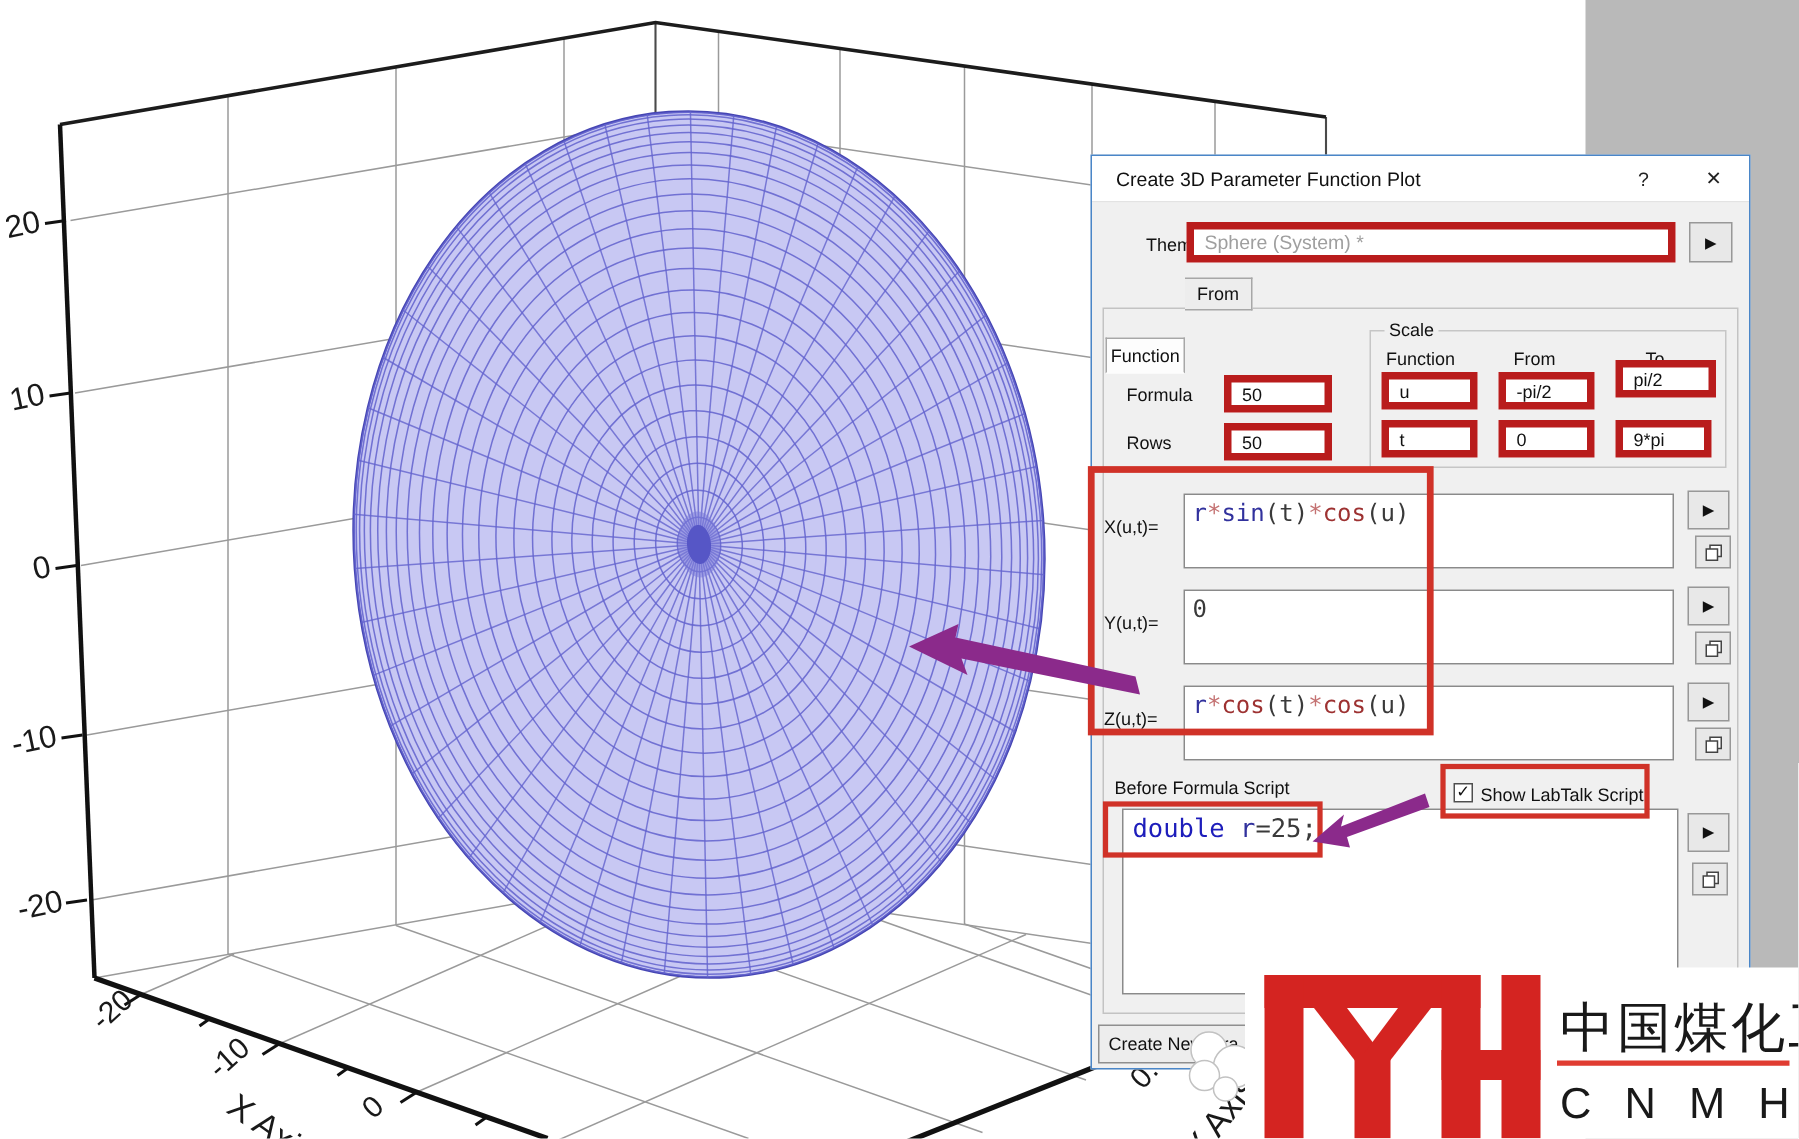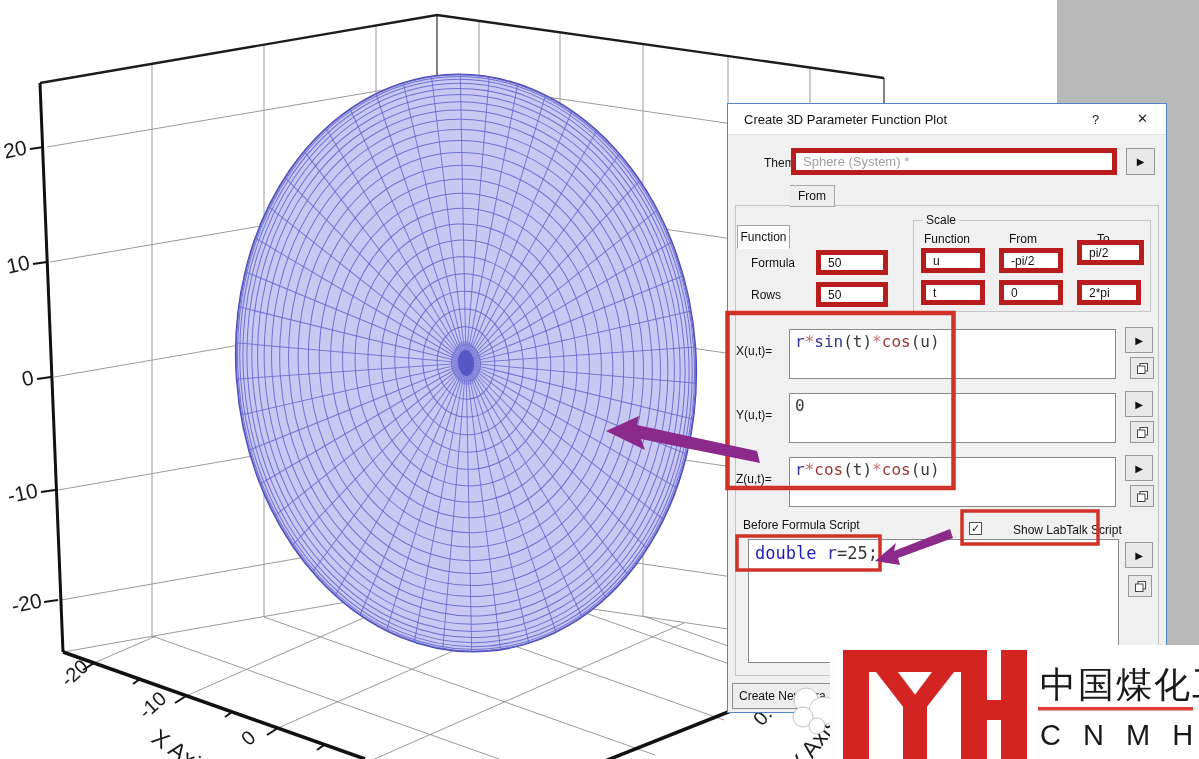--- a/index.html
+++ b/index.html
@@ -238,21 +238,21 @@
     <span class="gb-label">Scale</span>
   </div>
   <div class="abs" style="left:196px;top:128px;">Function</div>
   <div class="abs" style="left:281px;top:128px;">From</div>
   <div class="abs" style="left:369px;top:128px;">To</div>
   <div class="abs txt" style="left:193px;top:144px;width:64px;height:25px;">u</div>
   <div class="abs txt" style="left:271px;top:144px;width:64px;height:25px;">-pi/2</div>
   <div class="abs txt" style="left:349px;top:136px;width:67px;height:25px;">pi/2</div>
   <div class="abs txt" style="left:193px;top:176px;width:64px;height:25px;">t</div>
   <div class="abs txt" style="left:271px;top:176px;width:64px;height:25px;">0</div>
-  <div class="abs txt" style="left:349px;top:176px;width:64px;height:25px;">2*pi</div>
+  <div class="abs txt" style="left:349px;top:176px;width:64px;height:25px;">9*pi</div>
 
   <div class="abs" style="left:8px;top:240px;">X(u,t)=</div>
   <div class="abs formula" style="left:61px;top:225px;width:327px;height:50px;"><span style="color: rgb(49, 49, 157);">r</span><span style="color: rgb(196, 114, 114);">*</span><span style="color: rgb(49, 49, 157);">sin</span><span style="color: rgb(58, 58, 58);">(</span><span style="color: rgb(58, 58, 58);">t</span><span style="color: rgb(58, 58, 58);">)</span><span style="color: rgb(196, 114, 114);">*</span><span style="color: rgb(157, 49, 49);">cos</span><span style="color: rgb(58, 58, 58);">(</span><span style="color: rgb(58, 58, 58);">u</span><span style="color: rgb(58, 58, 58);">)</span></div>
   <div class="abs sidebtn" style="left:397px;top:223px;width:28px;height:26px;">
       <span>▶</span>
     </div>
   <div class="abs sidebtn" style="left:402px;top:253px;width:24px;height:22px;">
       <svg width="13" height="13">
         <rect x="4" y="1.5" width="7.5" height="7.5" fill="#fff" stroke="#444"></rect>
         <rect x="1.5" y="4" width="7.5" height="7.5" fill="#fff" stroke="#444"></rect>
@@ -280,21 +280,21 @@
       <svg width="13" height="13">
         <rect x="4" y="1.5" width="7.5" height="7.5" fill="#fff" stroke="#444"></rect>
         <rect x="1.5" y="4" width="7.5" height="7.5" fill="#fff" stroke="#444"></rect>
       </svg>
     </div>
 
   <div class="abs" style="left:15px;top:414px;">Before Formula Script</div>
   <div class="abs checkbox" style="left:241px;top:418px;">
       <span>✓</span>
     </div>
-  <div class="abs" style="left:259px;top:419px;margin-left:26px;">Show LabTalk Script</div>
+  <div class="abs" style="left:259px;top:419px;">Show LabTalk Script</div>
   <div class="abs script-box" style="left:20px;top:435px;width:371px;height:124px;"><span style="color: rgb(29, 29, 187);">double</span><span style="color: rgb(58, 58, 58);"> </span><span style="color: rgb(49, 49, 157);">r</span><span style="color: rgb(58, 58, 58);">=</span><span style="color: rgb(58, 58, 58);">25</span><span style="color: rgb(58, 58, 58);">;</span></div>
   <div class="abs sidebtn" style="left:397px;top:438px;width:28px;height:26px;">
       <span>▶</span>
     </div>
   <div class="abs sidebtn" style="left:400px;top:471px;width:24px;height:22px;">
       <svg width="13" height="13">
         <rect x="4" y="1.5" width="7.5" height="7.5" fill="#fff" stroke="#444"></rect>
         <rect x="1.5" y="4" width="7.5" height="7.5" fill="#fff" stroke="#444"></rect>
       </svg>
     </div>

